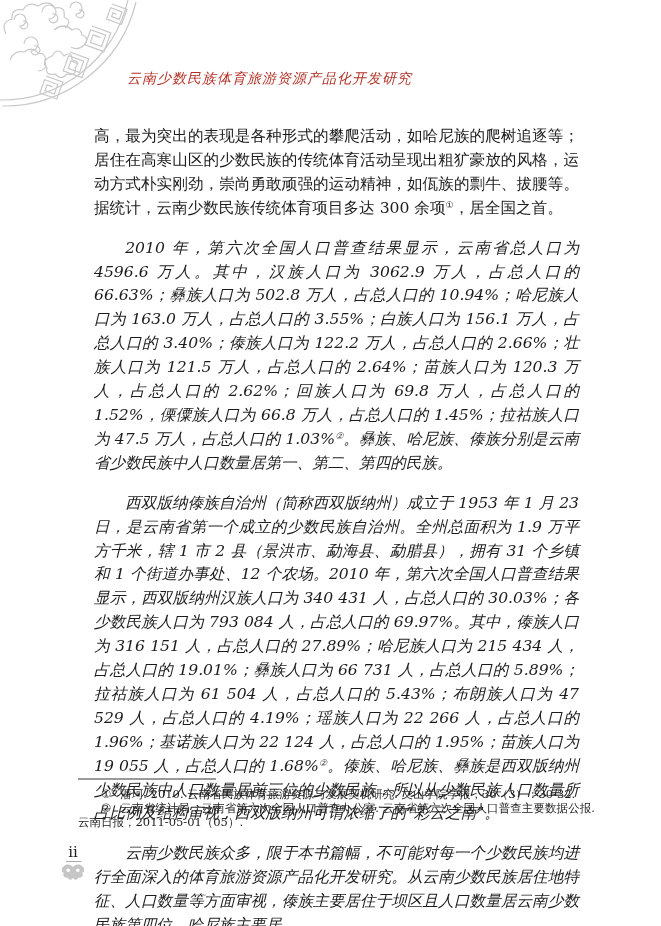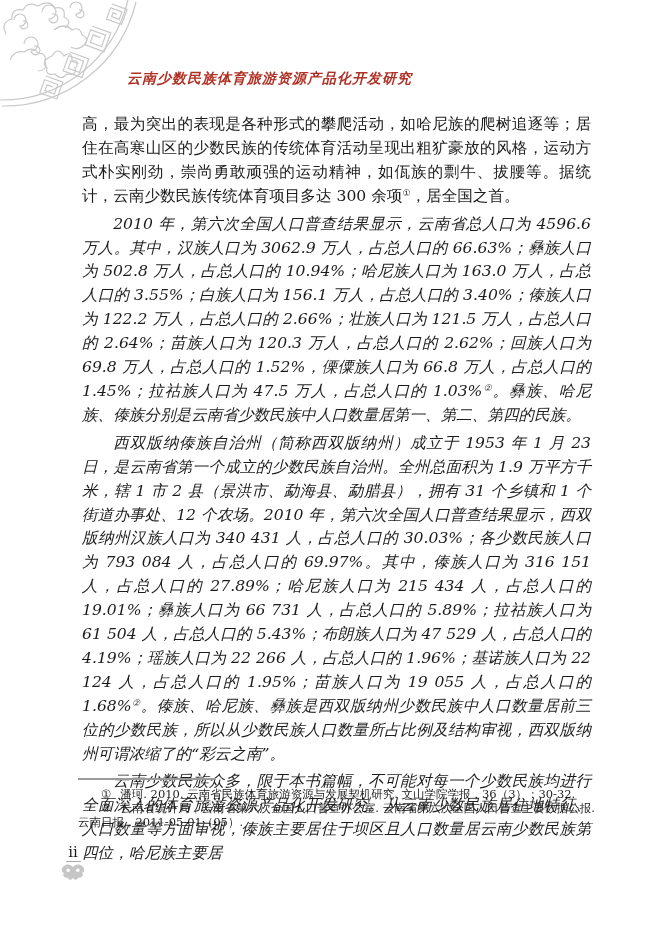--- a/index.html
+++ b/index.html
@@ -14,35 +14,35 @@
   }
   .corner-ornament {
     position: absolute;
     top: 0; left: 0;
     width: 138px; height: 108px;
   }
   .header-title {
     position: absolute;
     left: 127px; top: 70px;
     font-size: 14px;
-    font-weight: bold;
+    font-weight: normal;
     font-style: italic;
     letter-spacing: 1px;
     color: var(--title_red, #b03226);
     white-space: nowrap;
   }
   .body-text {
     position: absolute;
     left: 78px; top: 109px;
     width: 517px;
     font-size: 15.6px;
     line-height: 23.9px;
     text-align: justify;
   }
-  .body-text p { margin: 4px; }
+  .body-text p { margin: 16px; }
   .body-text p.indent { text-indent: 2em; font-style: italic; }
   .body-text sup {
     font-size: 9px;
     line-height: 0;
     vertical-align: 5px;
     letter-spacing: 0;
   }
   .footnote-area {
     position: absolute;
     left: 78px; top: 778px;

